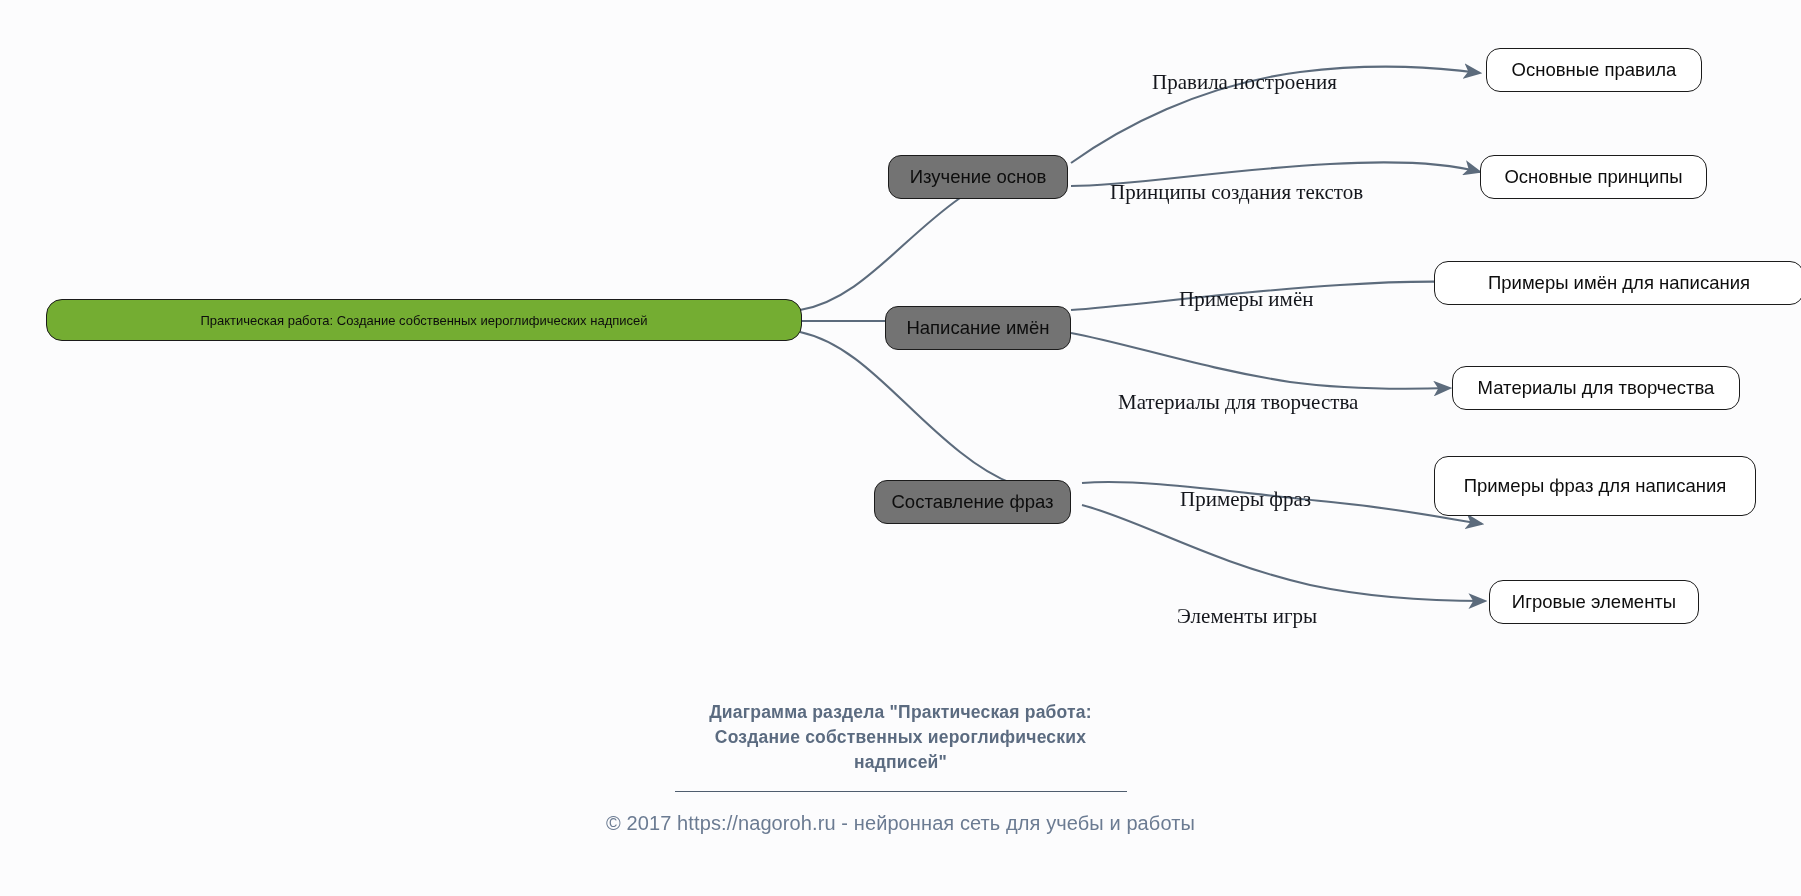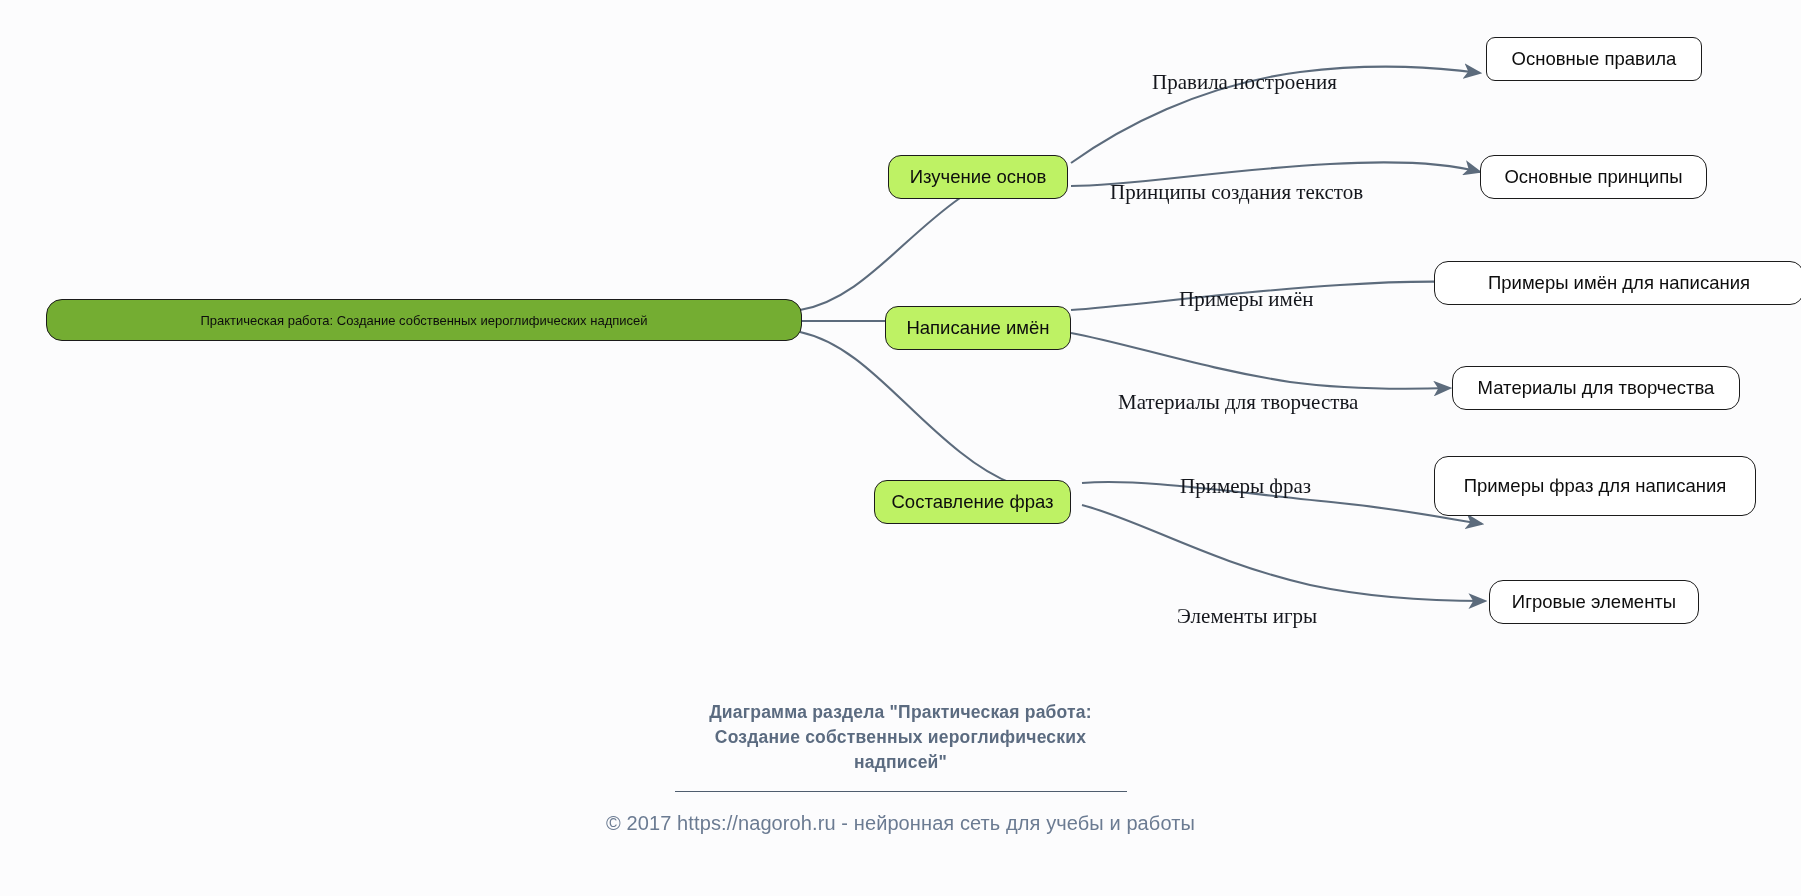--- a/index.html
+++ b/index.html
@@ -46,21 +46,21 @@
   .node-root {
     background: #74ad32;
     border: 1.6px solid #1b1b1b;
     color: #0d0d0d;
     font-size: 13px;
     border-radius: 16px;
     padding: 0 14px;
   }
 
   .node-branch {
-    background: #bef264;
+    background: #737373;
     border: 1.6px solid #1b1b1b;
     color: #0d0d0d;
     font-size: 18.5px;
     border-radius: 13px;
     padding: 0 12px;
   }
 
   .node-leaf {
     background: #ffffff;
     border: 1.6px solid #1b1b1b;
@@ -141,39 +141,39 @@
       <path d="M 1082 505 C 1140 520, 1210 562, 1310 585 C 1380 600, 1450 601, 1485 601"></path>
     </g>
   </svg>
 
   <div class="node node-root" style="left:46px; top:299px; width:756px; height:42px;">Практическая работа: Создание собственных иероглифических надписей</div>
 
   <div class="node node-branch" style="left:888px; top:155px; width:180px; height:44px;">Изучение основ</div>
 
   <div class="edge-label" style="left:1152px; top:46px;">Правила построения</div>
 
-  <div class="node node-leaf" style="left:1486px; top:37px; width:216px; height:44px;border-radius:9px;">Основные правила</div>
+  <div class="node node-leaf" style="left:1486px; top:48px; width:216px; height:44px;">Основные правила</div>
 
   <div class="edge-label" style="left:1110px; top:156px;">Принципы создания текстов</div>
 
   <div class="node node-leaf" style="left:1480px; top:155px; width:227px; height:44px;">Основные принципы</div>
 
   <div class="node node-branch" style="left:885px; top:299px; width:186px; height:44px;margin-top:7px;">Написание имён</div>
 
   <div class="edge-label" style="left:1179px; top:263px;">Примеры имён</div>
 
   <div class="node node-leaf" style="left:1434px; top:261px; width:370px; height:44px;">Примеры имён для написания</div>
 
   <div class="edge-label" style="left:1118px; top:366px;">Материалы для творчества</div>
 
   <div class="node node-leaf" style="left:1452px; top:366px; width:288px; height:44px;">Материалы для творчества</div>
 
   <div class="node node-branch" style="left:874px; top:480px; width:197px; height:44px;">Составление фраз</div>
 
-  <div class="edge-label" style="left:1180px; top:450px;">Примеры фраз</div>
+  <div class="edge-label" style="left:1180px; top:463px;">Примеры фраз</div>
 
   <div class="node node-leaf" style="left:1434px; top:456px; width:322px; height:60px;">Примеры фраз для написания</div>
 
   <div class="edge-label" style="left:1177px; top:580px;">Элементы игры</div>
 
   <div class="node node-leaf" style="left:1489px; top:580px; width:210px; height:44px;">Игровые элементы</div>
 
   <div class="caption-block">
     <div class="caption-title">
       <div>Диаграмма раздела "Практическая работа:</div>

